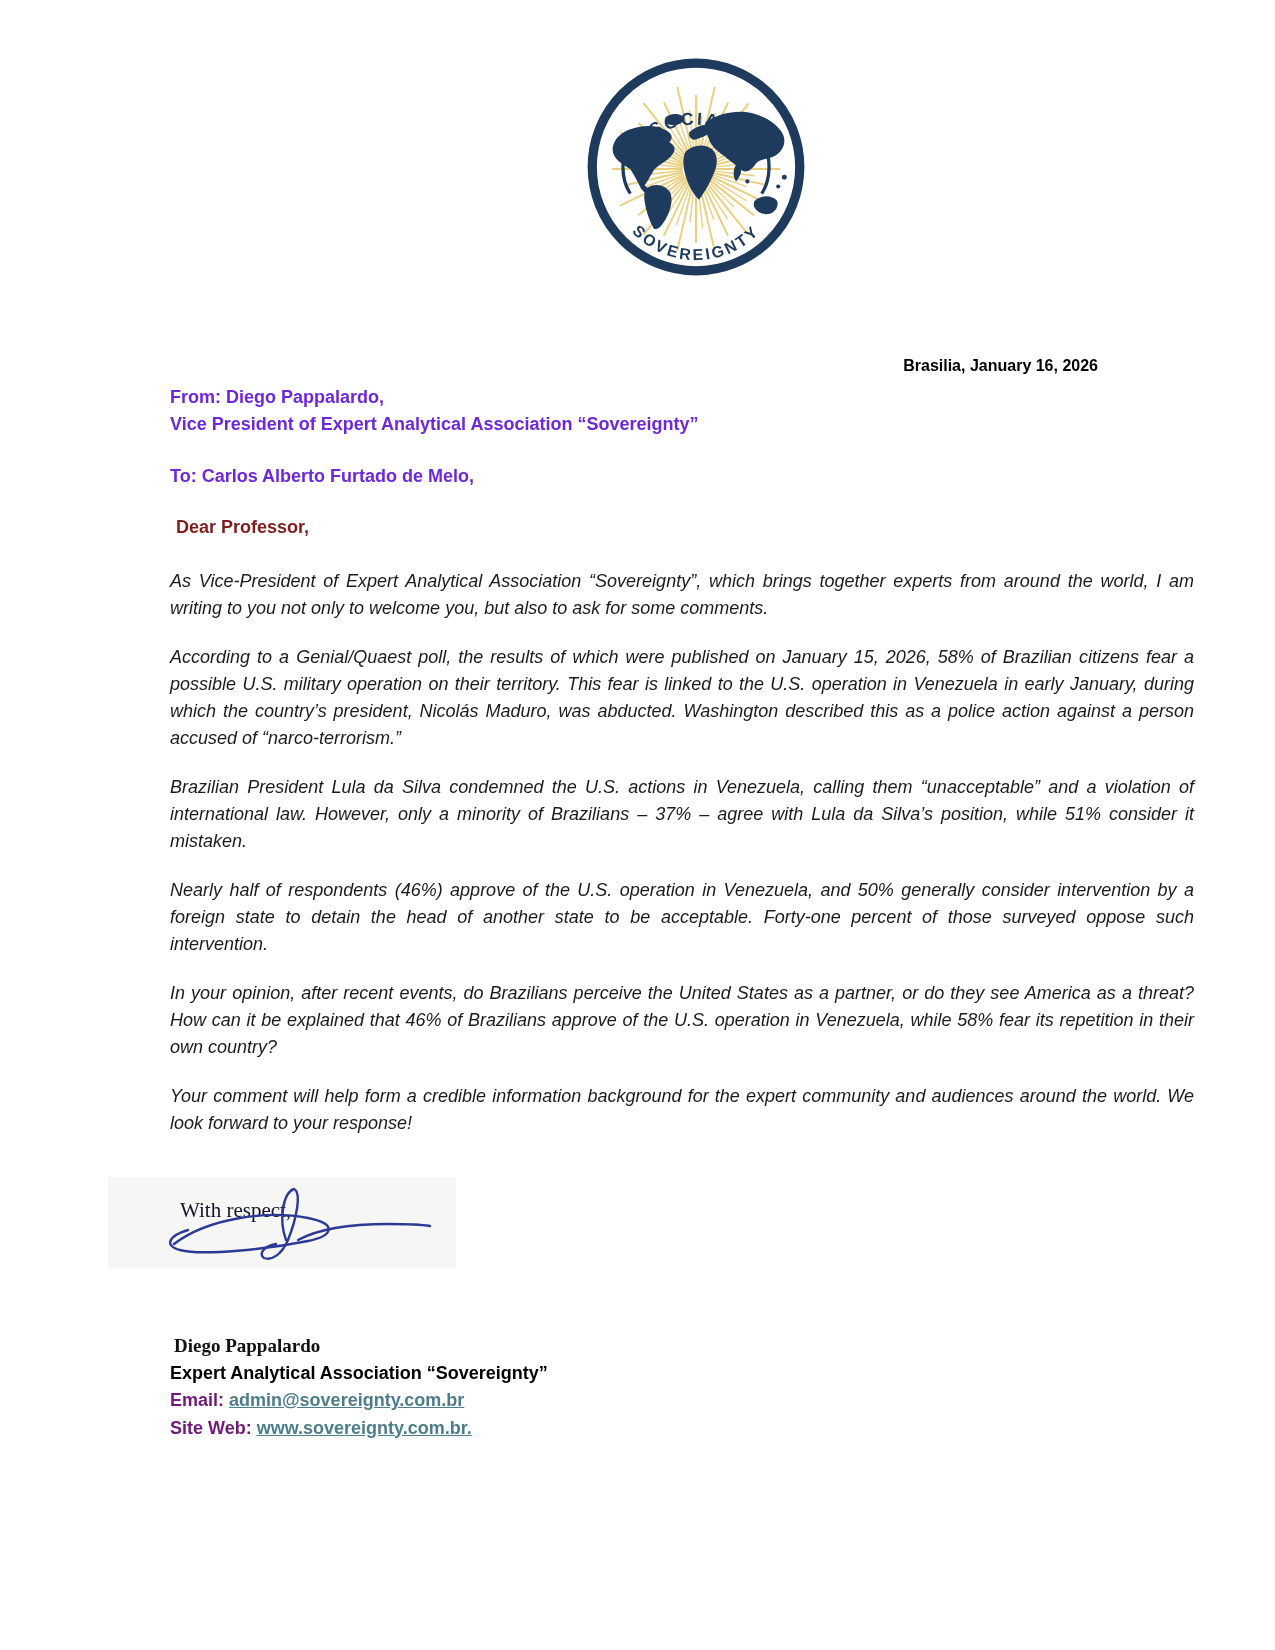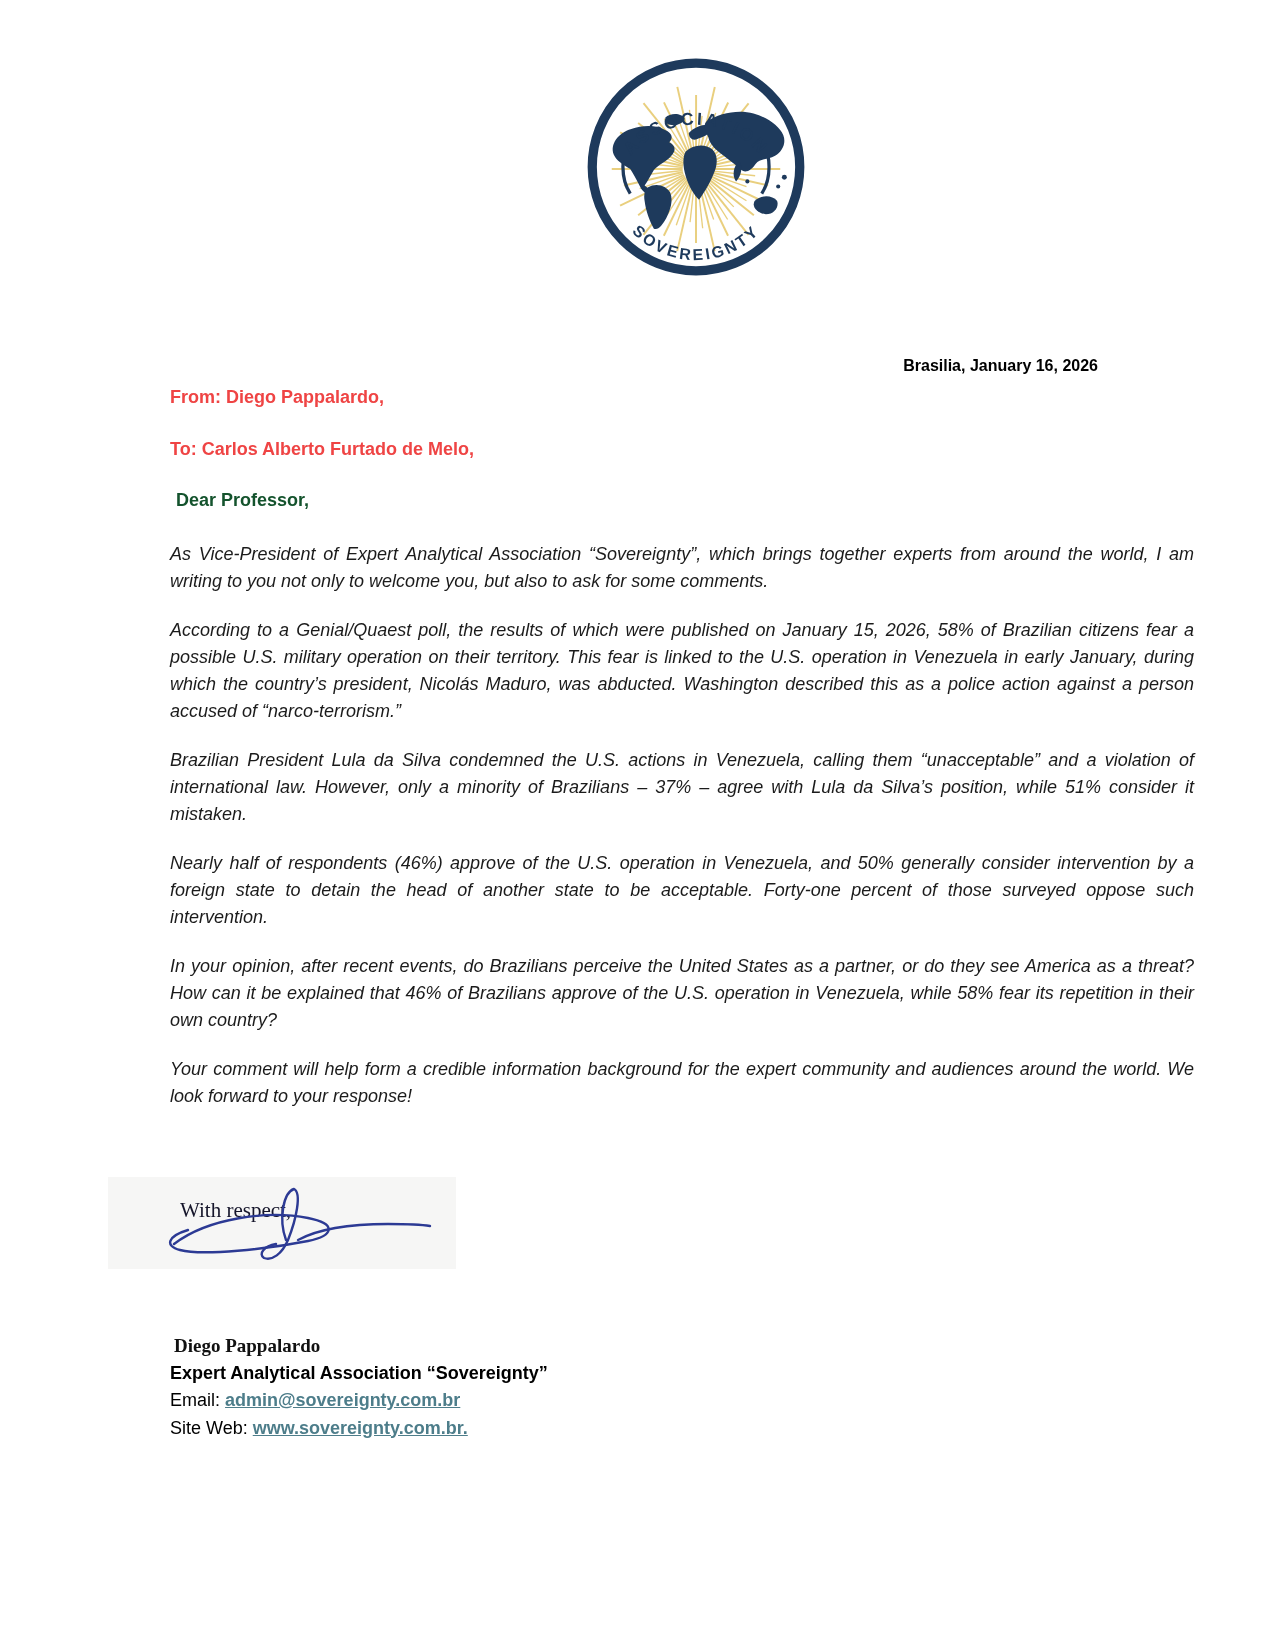--- a/index.html
+++ b/index.html
@@ -15,39 +15,39 @@
   .logo{position:absolute;left:583px;top:54px;width:226px;height:226px;}
   .navy-fill{fill:var(--navy);}
   .navy-stroke{stroke:var(--navy);}
   .arc-text{font-family:"Liberation Sans","DejaVu Sans",sans-serif;font-weight:bold;
             letter-spacing:2.6px;fill:var(--navy);}
 
   
   .date-line{position:absolute;left:163px;top:332px;width:935px;text-align:right;
              font-weight:bold;font-size:16px;line-height:27px;color:#000;margin-top:20px;}
   .content{position:absolute;left:170px;top:384px;width:1024px;font-size:18px;line-height:27px;}
-  .hdr{font-weight:bold;color:#ef4444;}
+  .hdr{font-weight:bold;color:#6d28d9;}
   .block-from{margin:0 0 25px 0;}
   .block-to{margin:0 0 24px 0;}
-  .salutation{font-weight:bold;color:#14532d;margin:0 0 27px 0;padding-left:6px;}
+  .salutation{font-weight:bold;color:#7f1d1d;margin:0 0 27px 0;padding-left:6px;}
   .content p.body-par{margin:4px 0 22px 0;text-align:justify;font-style:italic;}
 
   
   .sig-box{position:absolute;left:108px;top:1177px;width:348px;height:92px;background:#f6f6f5;}
   .closing{position:absolute;left:180px;top:1198px;font-family:"Liberation Serif","DejaVu Serif",serif;
            font-size:21px;color:#15152a;z-index:2;}
   .signature-svg{position:absolute;left:158px;top:1184px;width:280px;height:80px;z-index:3;}
   .ink-stroke{stroke:var(--ink);fill:none;stroke-width:2.4;stroke-linecap:round;}
 
   
   .contact{position:absolute;left:170px;top:1332px;font-size:18px;line-height:27.5px;}
   .contact .name{font-family:"Liberation Serif","DejaVu Serif",serif;font-weight:bold;
                  font-size:19px;color:#111;padding-left:4px;}
   .contact .org{font-weight:bold;color:#000;}
-  .contact .row .label{font-weight:normal;color:#000000;}
+  .contact .row .label{font-weight:bold;color:#701a75;}
   .contact .link{color:var(--link);font-weight:bold;text-decoration:underline;cursor:pointer;}
 </style>
 </head>
 <body style="--navy: #1e3a5c; --gold: #e9cf7e; --ink: #2c3a94; --link: #4d7d8a;">
 
 <div class="page">
 
   <svg class="logo" viewBox="0 0 220 220" xmlns="http://www.w3.org/2000/svg">
     <circle cx="110" cy="110" r="101" fill="#ffffff" class="navy-stroke" stroke-width="9"></circle>
     <g id="rays">
@@ -136,20 +136,21 @@
     <text class="arc-text" font-size="15.5">
       <textPath href="#arc-bottom" startOffset="50%" text-anchor="middle">SOVEREIGNTY</textPath>
     </text>
   </svg>
 
   <div class="date-line">Brasilia, January 16, 2026</div>
 
   <div class="content">
     <div class="block-from">
       <div class="hdr">From: Diego Pappalardo,</div>
+      <div class="hdr">Vice President of Expert Analytical Association “Sovereignty”</div>
     </div>
     <div class="block-to">
       <div class="hdr">To: Carlos Alberto Furtado de Melo,</div>
     </div>
     <p class="salutation">Dear Professor,</p>
     <p class="body-par">As Vice-President of Expert Analytical Association “Sovereignty”, which brings together experts from around the world, I am writing to you not only to welcome you, but also to ask for some comments.</p>
     <p class="body-par">According to a Genial/Quaest poll, the results of which were published on January 15, 2026, 58% of Brazilian citizens fear a possible U.S. military operation on their territory. This fear is linked to the U.S. operation in Venezuela in early January, during which the country’s president, Nicolás Maduro, was abducted. Washington described this as a police action against a person accused of “narco-terrorism.”</p>
     <p class="body-par">Brazilian President Lula da Silva condemned the U.S. actions in Venezuela, calling them “unacceptable” and a violation of international law. However, only a minority of Brazilians – 37% – agree with Lula da Silva’s position, while 51% consider it mistaken.</p>
     <p class="body-par">Nearly half of respondents (46%) approve of the U.S. operation in Venezuela, and 50% generally consider intervention by a foreign state to detain the head of another state to be acceptable. Forty-one percent of those surveyed oppose such intervention.</p>
     <p class="body-par">In your opinion, after recent events, do Brazilians perceive the United States as a partner, or do they see America as a threat? How can it be explained that 46% of Brazilians approve of the U.S. operation in Venezuela, while 58% fear its repetition in their own country?</p>

